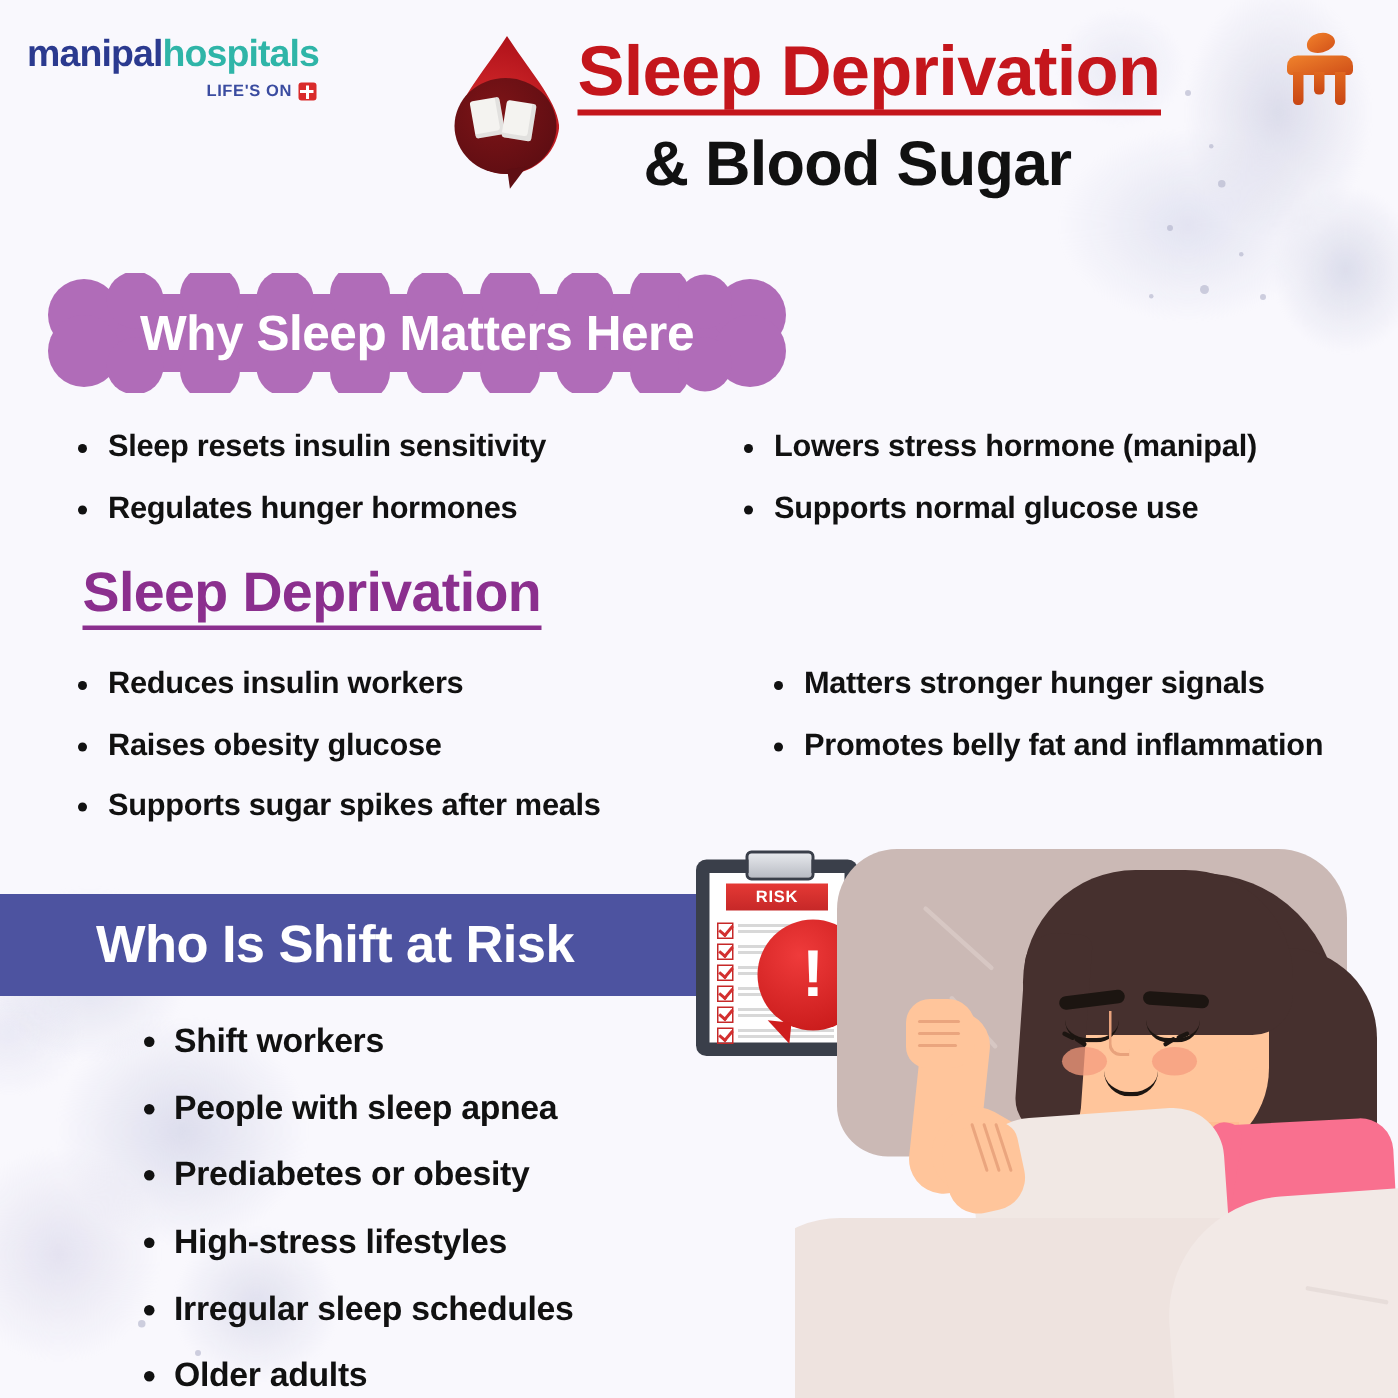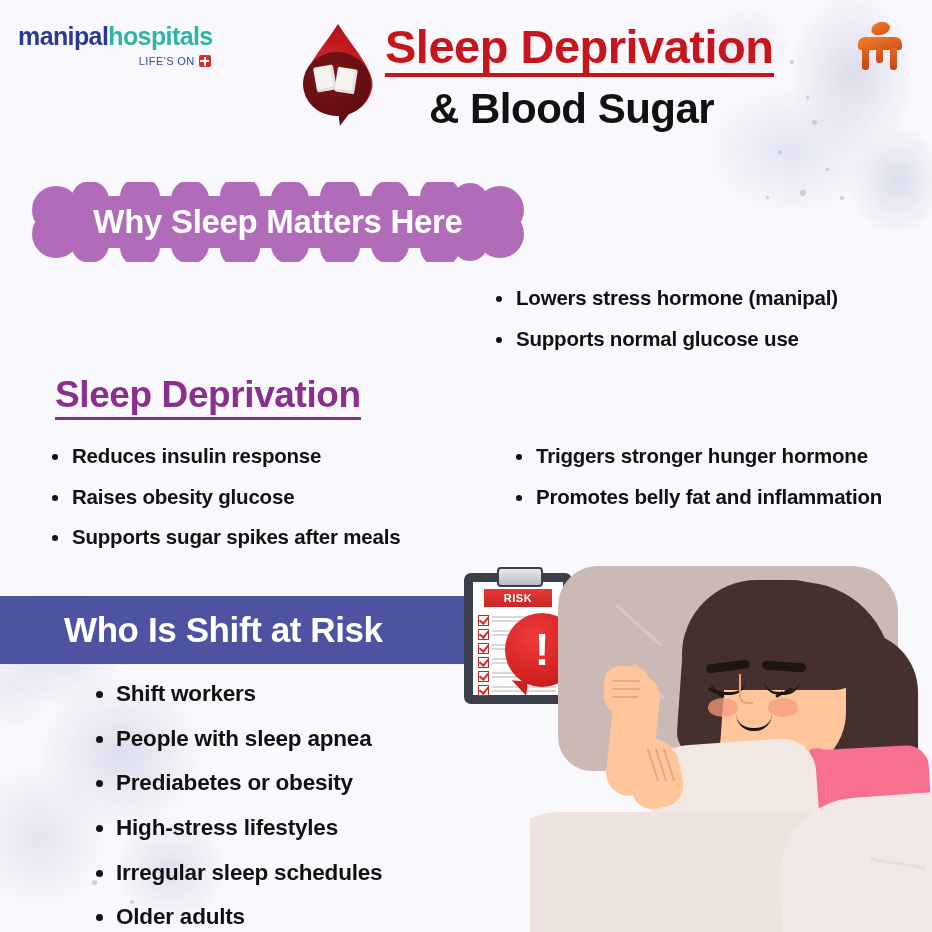--- a/index.html
+++ b/index.html
@@ -45,21 +45,21 @@
 
   
   .logo{position:absolute;left:18px;top:24px;}
   .logo-word{font-size:25px;font-weight:700;letter-spacing:-.6px;line-height:1;}
   .logo-m{color:#2b3a8f;}
   .logo-h{color:#2fb5a8;}
   .logo-sub{
     display:flex;align-items:center;justify-content:flex-end;
     gap:4px;margin-top:6px;margin-right:2px;
   }
-  .logo-sub-text{font-size:11px;font-weight:400;color:#3b4ca0;letter-spacing:.4px;}
+  .logo-sub-text{font-size:11px;font-weight:700;color:#3b4ca0;letter-spacing:.4px;}
   .logo-cross{
     width:12px;height:12px;background:#d92b2b;border-radius:2px;
     position:relative;
   }
   .logo-cross:before,.logo-cross:after{
     content:"";position:absolute;background:#fff;
   }
   .logo-cross:before{left:5px;top:1.5px;width:2px;height:9px;}
   .logo-cross:after{left:1.5px;top:5px;width:9px;height:2px;}
 
@@ -379,34 +379,38 @@
         <circle cx="260" cy="63" r="19"></circle>
           <circle cx="310" cy="65" r="20"></circle>
         <circle cx="360" cy="63" r="19"></circle>
           <circle cx="410" cy="65" r="20"></circle>
         <circle cx="440" cy="61" r="18"></circle>
       </g>
     </svg>
     <div class="cloud-label">Why Sleep Matters Here</div>
   </div>
 
+  <ul class="bl" id="list-why-left">
+    <li>Sleep resets insulin sensitivity</li>
+    <li>Regulates hunger hormones</li>
+  </ul>
   <ul class="bl" id="list-why-right">
     <li>Lowers stress hormone (manipal)</li>
     <li>Supports normal glucose use</li>
   </ul>
 
   <div class="sec-head">Sleep Deprivation</div>
 
   <ul class="bl" id="list-dep-left">
-    <li>Reduces insulin response</li>
+    <li>Reduces insulin workers</li>
     <li>Raises obesity glucose</li>
     <li>Supports sugar spikes after meals</li>
   </ul>
   <ul class="bl" id="list-dep-right">
-    <li>Triggers stronger hunger hormone</li>
+    <li>Matters stronger hunger signals</li>
     <li>Promotes belly fat and inflammation</li>
   </ul>
 
   <div class="risk-banner">
     <div class="lbl">Who Is Shift at Risk</div>
   </div>
 
   <ul class="bl big" id="list-risk">
     <li>Shift workers</li>
     <li>People with sleep apnea</li>

